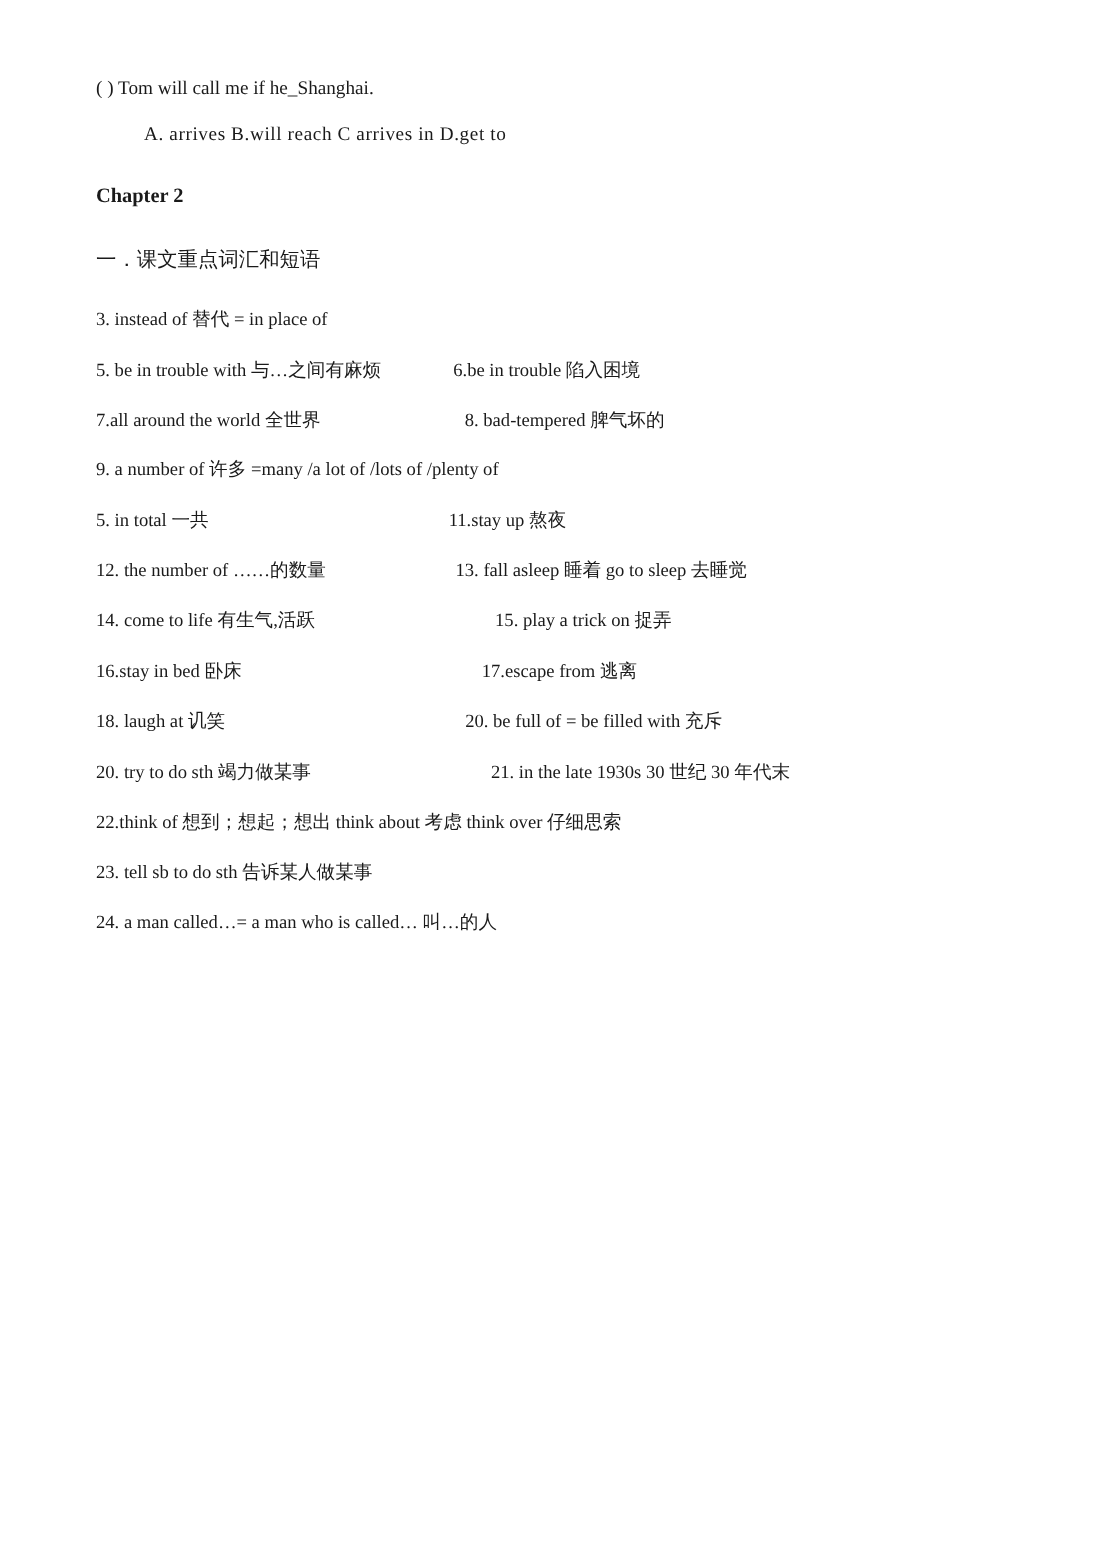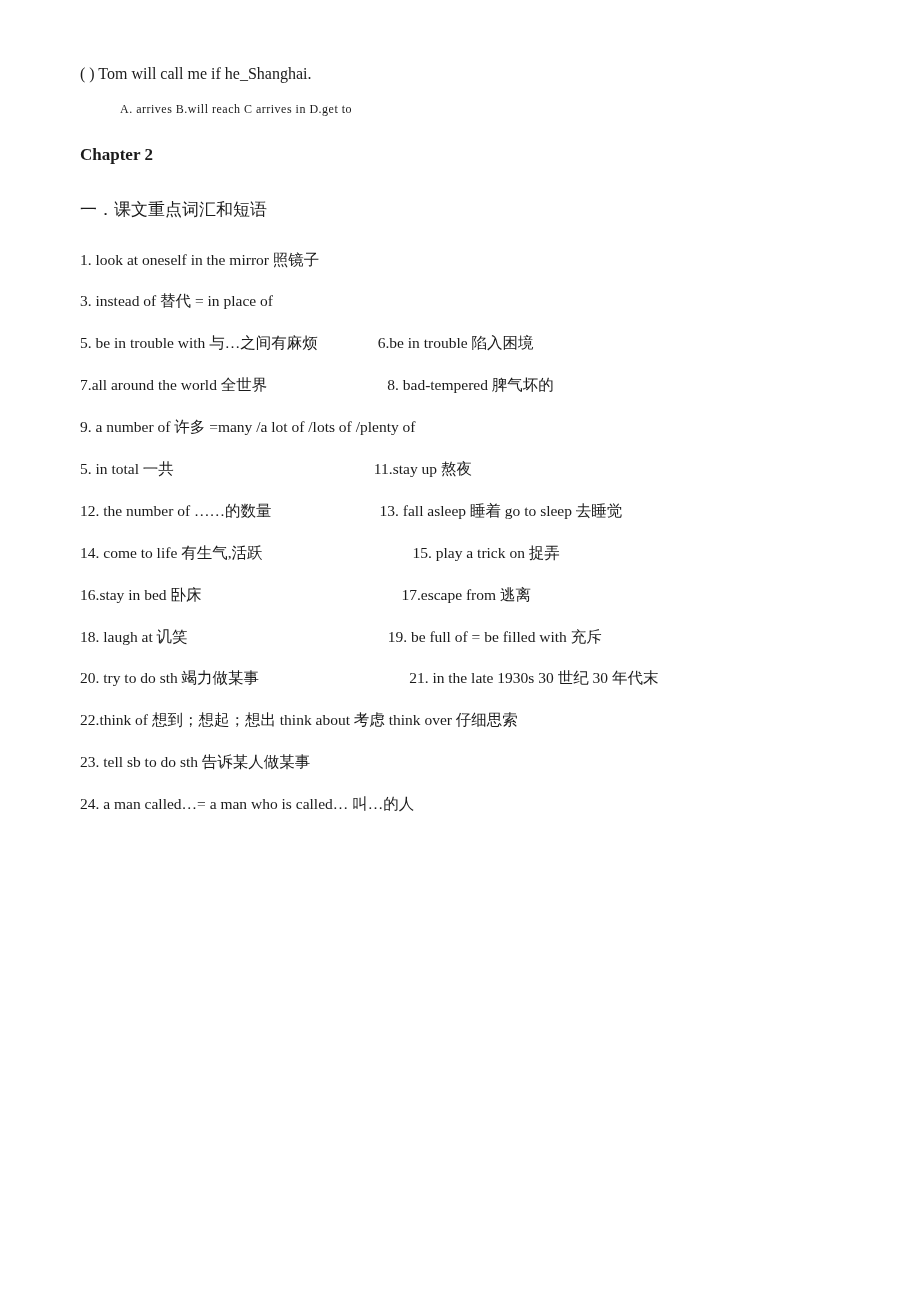--- a/index.html
+++ b/index.html
@@ -22,21 +22,21 @@
     .question-block {
       margin-bottom: 20px;
     }
 
     .question-line {
       font-size: 16px;
       margin-bottom: 10px;
     }
 
     .options-line {
-      font-size: 12px;
+      font-size: 16px;
       padding-left: 40px;
       margin-bottom: 14px;
       letter-spacing: 0.5px;
     }
 
     .chapter-heading {
       font-size: 17px;
       font-weight: bold;
       margin-bottom: 24px;
       margin-top: 10px;
@@ -76,21 +76,20 @@
   <div class="question-line">( ) Tom will call me if he_Shanghai.</div>
   <div class="options-line">A. arrives      B.will reach   C arrives in   D.get to</div>
 </div>
 
 <div class="chapter-heading">Chapter 2</div>
 
 <div class="section-heading">一．课文重点词汇和短语</div>
 
 <div class="vocab-list">
 
-  <div class="vocab-single">1. look at oneself in the mirror  照镜子</div>
 
 
   <div class="vocab-row">
     <span class="item">3. instead of    替代   = in place of</span>
   </div>
 
   <div class="vocab-row">
     <span class="item">5. be in trouble with   与…之间有麻烦</span>
     <span>6.be in trouble  陷入困境</span>
   </div>
@@ -117,21 +116,21 @@
     <span>15. play a trick on      捉弄</span>
   </div>
 
   <div class="vocab-row">
     <span class="item" style="margin-right:200px;">16.stay in bed  卧床</span>
     <span>17.escape from  逃离</span>
   </div>
 
   <div class="vocab-row">
     <span class="item" style="margin-right:200px;">18. laugh at     讥笑</span>
-    <span>19. be full of = be filled with  充斥</span>
+    <span>20. be full of = be filled with  充斥</span>
   </div>
 
   <div class="vocab-row">
     <span class="item" style="margin-right:150px;">20. try to do sth    竭力做某事</span>
     <span>21. in the late 1930s   30 世纪 30 年代末</span>
   </div>
 
   <div class="vocab-single">22.think of  想到；想起；想出     think about  考虑    think over  仔细思索</div>
 
   <div class="vocab-single">23. tell sb to do sth  告诉某人做某事</div>

